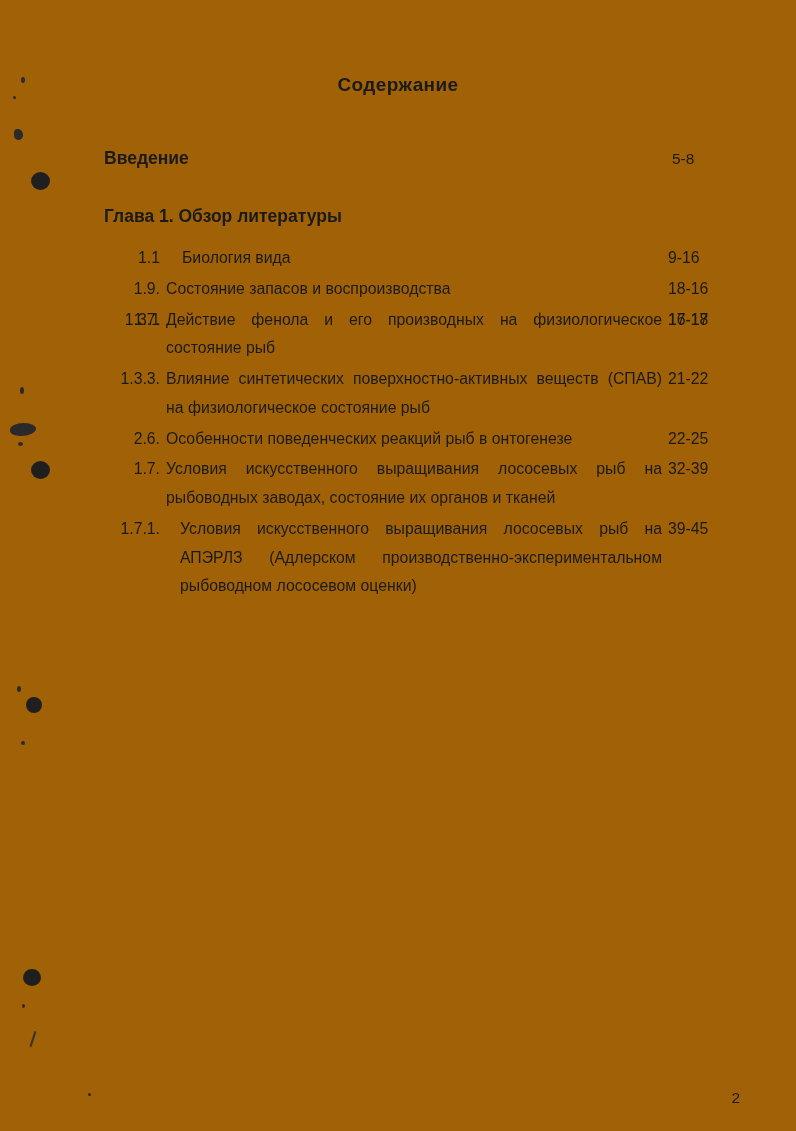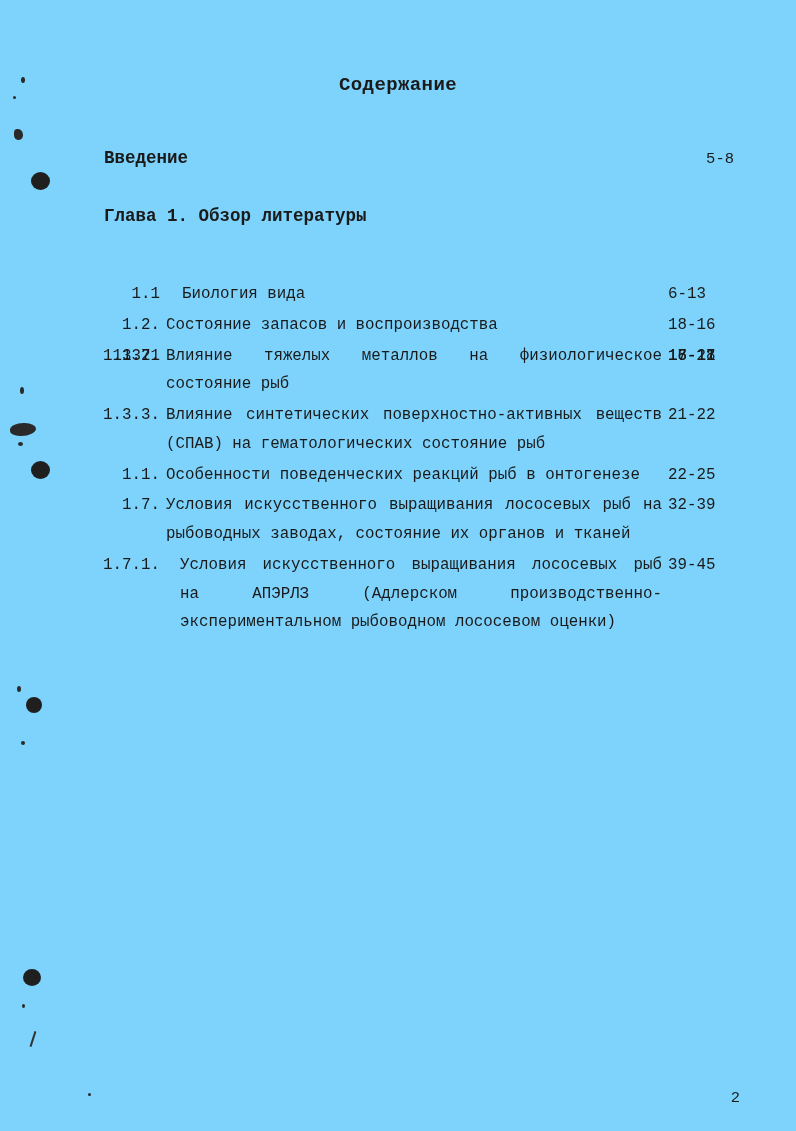--- a/index.html
+++ b/index.html
@@ -4,22 +4,22 @@
 <style>
   html, body {
     margin: 0;
     padding: 0;
     background: #ffffff;
   }
   .page {
     position: relative;
     width: 796px;
     height: 1131px;
-    background: #7dd3fc;
-    font-family: Liberation Mono, monospace;
+    background: #a16207;
+    font-family: Liberation Sans, sans-serif;
     color: #1a1a1a;
     overflow: hidden;
   }
   
   .speck {
     position: absolute;
     background: #2a2a2a;
     border-radius: 50%;
     pointer-events: none;
   }
@@ -70,21 +70,21 @@
     display: inline-block;
     text-align: right;
   }
   .head-row .h-pages {
     position: absolute;
     right: 0;
     top: 2px;
     font-weight: normal;
     font-size: 15.5px;
     width: 62px;
-    text-align: right;
+    text-align: left;
   }
 
   
   .entry {
     position: relative;
     font-size: 15.8px;
     line-height: 1.82;
     padding-left: 62px;
     padding-right: 72px;
     margin-bottom: 2px;
@@ -162,54 +162,50 @@
 
     <div class="row head-row">
       <span class="h-label">Глава 1. Обзор литературы</span>
       <span class="h-pages"></span>
     </div>
 
     <div class="gap-sm"></div>
 
     <div class="entry">
       <span class="num">1.1</span>
-      <span class="txt nojust" style="padding-left:16px;margin-top:36px;">Биология вида</span>
-      <span class="pages">6-13</span>
-    </div>
-
-    <div class="entry">
-      <span class="num">1.2.</span>
+      <span class="txt nojust" style="padding-left:16px;">Биология вида</span>
+      <span class="pages">9-16</span>
+    </div>
+
+    <div class="entry">
+      <span class="num">1.9.</span>
       <span class="txt nojust">Состояние запасов и воспроизводства</span>
       <span class="pages">18-16</span>
     </div>
 
     <div class="entry">
       <span class="num">1.7.</span>
       <span class="pages">16-17</span>
     </div>
 
     <div class="entry">
       <span class="num wide">1.3.1</span>
+      <span class="txt">Действие фенола и его производных на  физиологическое состояние рыб</span>
       <span class="pages">17-18</span>
     </div>
 
-    <div class="entry">
-      <span class="num wide">1.3.2.</span>
-      <span class="txt">Влияние тяжелых металлов  на физиологическое  состояние рыб</span>
-      <span class="pages">18-21</span>
-    </div>
 
     <div class="entry">
       <span class="num wide">1.3.3.</span>
-      <span class="txt">Влияние синтетических поверхностно-активных веществ (СПАВ) на гематологических состояние рыб</span>
+      <span class="txt">Влияние синтетических поверхностно-активных веществ (СПАВ) на физиологическое состояние рыб</span>
       <span class="pages">21-22</span>
     </div>
 
     <div class="entry">
-      <span class="num">1.1.</span>
+      <span class="num">2.6.</span>
       <span class="txt nojust">Особенности поведенческих реакций рыб в онтогенезе</span>
       <span class="pages">22-25</span>
     </div>
 
 
 
     <div class="entry">
       <span class="num">1.7.</span>
       <span class="txt">Условия искусственного выращивания лососевых рыб на рыбоводных заводах, состояние их органов и тканей</span>
       <span class="pages">32-39</span>

